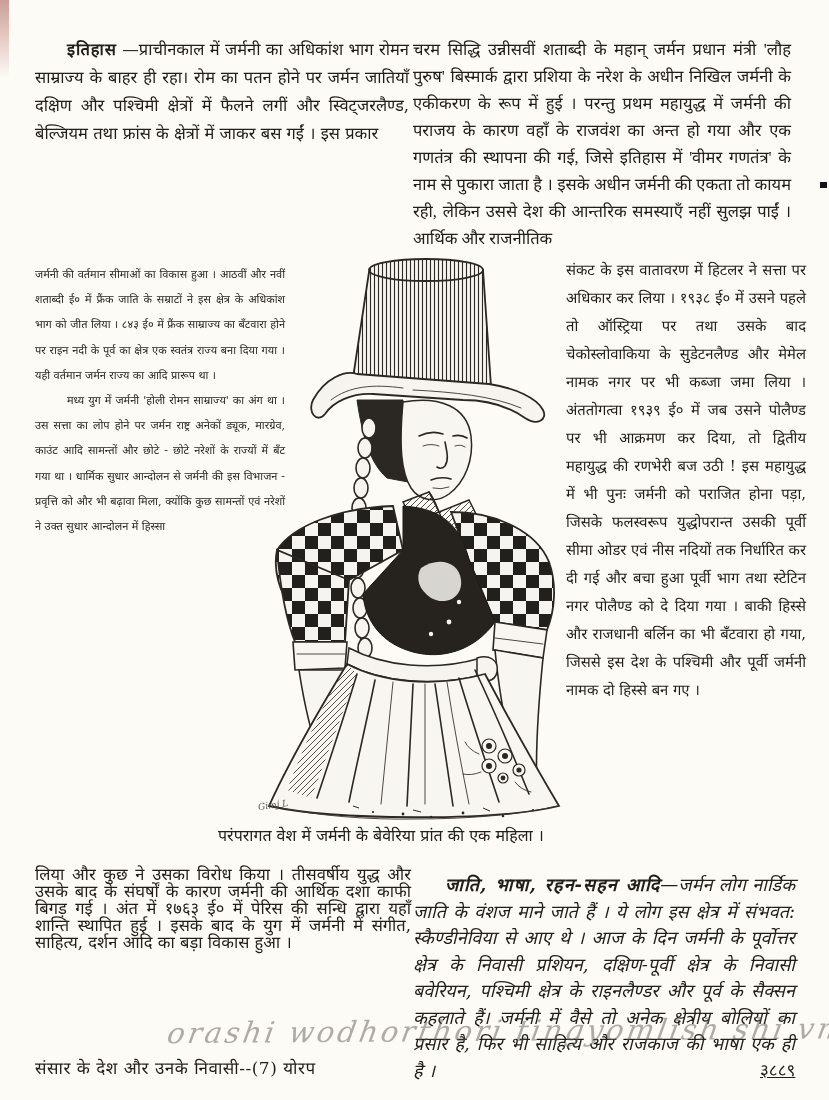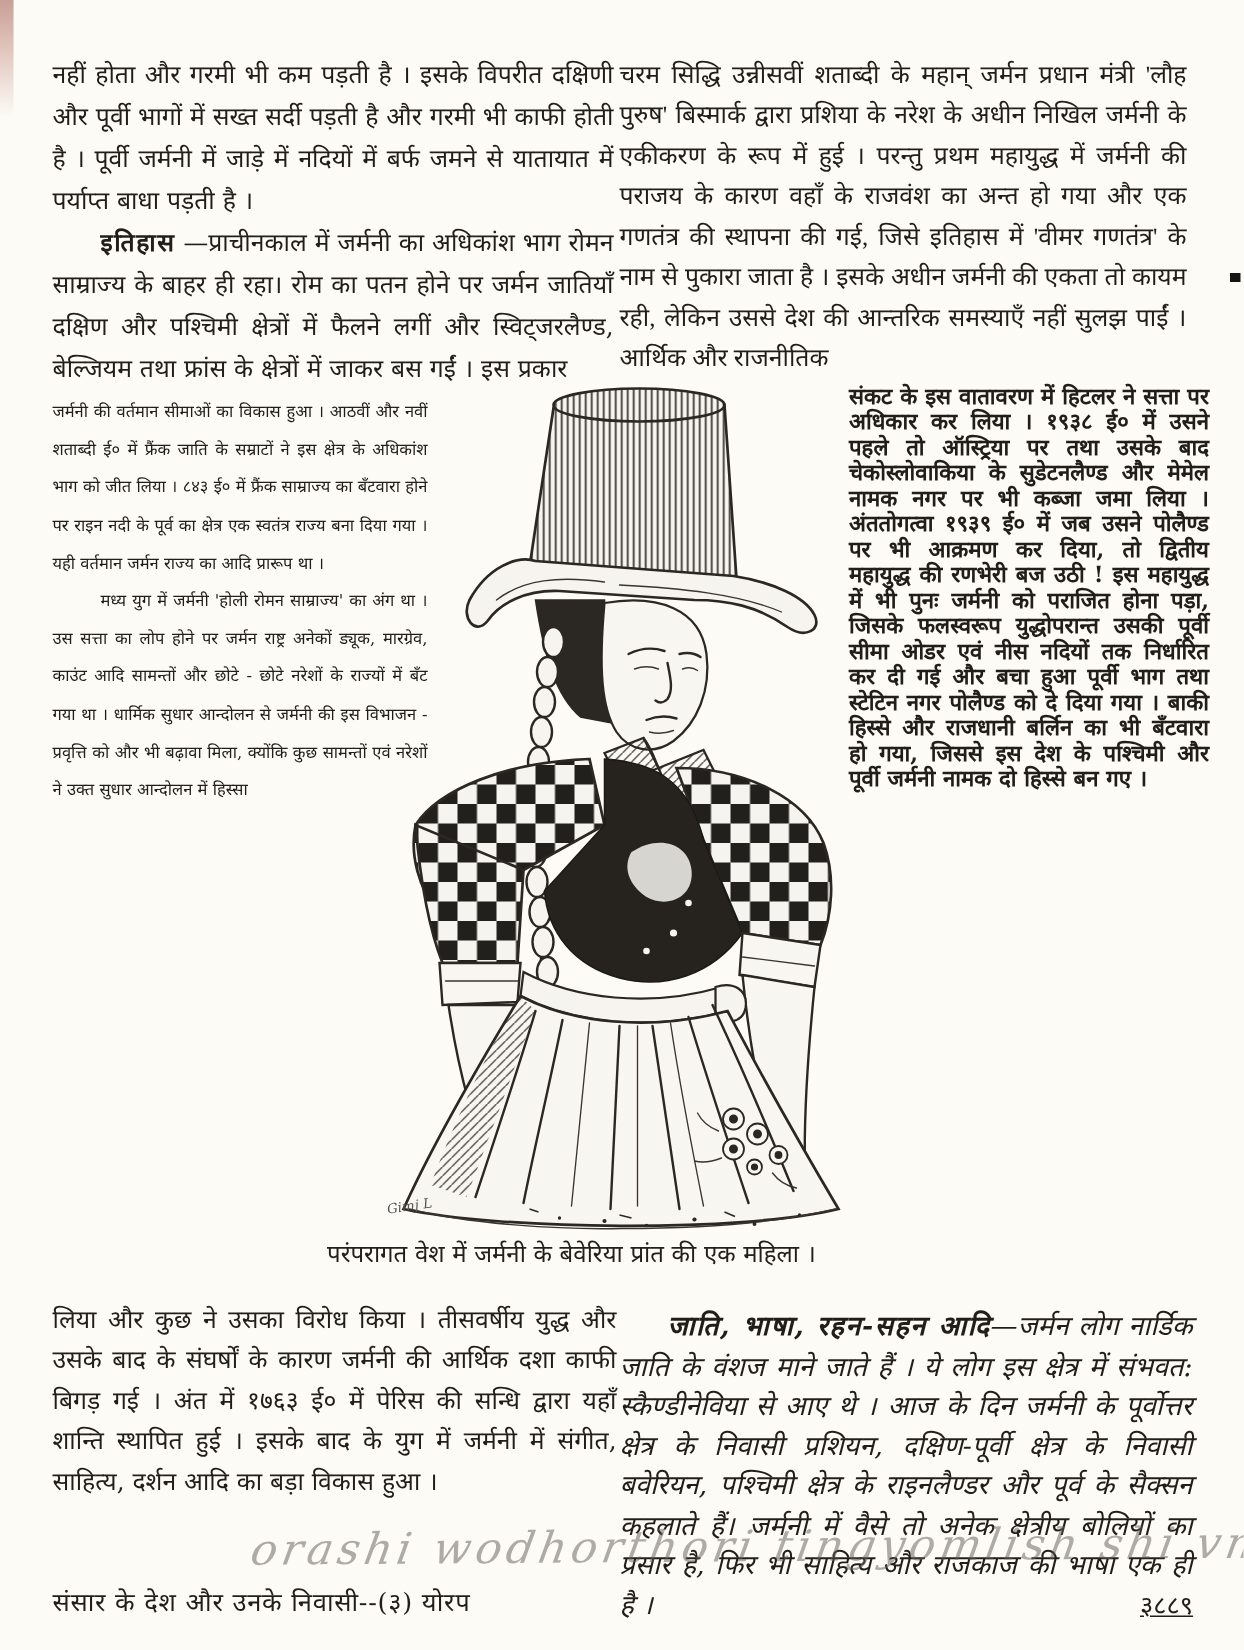--- a/index.html
+++ b/index.html
@@ -8,23 +8,23 @@
     background:#fcfbf6;
     font-family:"DejaVu Serif","Liberation Serif",serif;
     color:#211e1a;
   }
   .txt{position:absolute;text-align:justify;}
   .txt p{margin:0;text-indent:32px;}
   .txt p.noindent{text-indent:0;}
   .lead{font-weight:bold;letter-spacing:1px;}
   #left-top   {left:35px; top:36px;  width:374px; font-size:16.5px; line-height:28px;}
   #left-mid   {left:35px; top:262px; width:250px; font-size:11px; line-height:25.2px;}
-  #left-bot   {left:35px; top:866px; width:376px; font-size:16.5px; line-height:27px;}
+  #left-bot   {left:35px; top:866px; width:376px; font-size:16.5px; line-height:17px;}
   #right-top  {left:413px;top:36px;  width:378px; font-size:16.5px; line-height:27px;font-family:Liberation Serif, serif;}
-  #right-mid  {left:566px;top:256px; width:240px; font-size:14.8px; line-height:17px;font-weight:bold;}
+  #right-mid  {left:566px;top:256px; width:240px; font-size:14.8px; line-height:28px;}
   #right-bot  {left:413px;top:872px; width:382px; font-size:18px; line-height:26.5px;font-style:italic;}
   #figure-wrap{position:absolute;left:253px;top:250px;width:322px;height:572px;}
   #caption{
     position:absolute;left:218px;top:824px;width:360px;
     font-size:16px;text-align:left;color:#23201b;
   }
   #watermark{
     position:absolute;left:168px;top:1014px;width:610px;
     font-size:29px;font-style:italic;letter-spacing:3px;white-space:nowrap;
     color:rgba(95,92,88,0.50);transform:skewX(-10deg) rotate(-0.4deg);
@@ -45,21 +45,20 @@
   svg .ink{stroke:#2b2722;fill:none;stroke-width:1.6;stroke-linecap:round;stroke-linejoin:round;}
   svg .ink-thin{stroke:#3a342d;fill:none;stroke-width:0.9;stroke-linecap:round;}
 </style>
 </head>
 <body>
 
 <div id="scan-edge-left"></div>
 <div id="scan-dot"></div>
 
 <div class="txt" id="left-top">
-  <p class="noindent">नहीं होता और गरमी भी कम पड़ती है । इसके विपरीत दक्षिणी और पूर्वी भागों में सख्त सर्दी पड़ती है और गरमी भी काफी होती है । पूर्वी जर्मनी में जाड़े में नदियों में बर्फ जमने से यातायात में पर्याप्त बाधा पड़ती है ।</p>
   <p><span class="lead">इतिहास</span><span> —प्राचीनकाल में जर्मनी का अधिकांश भाग रोमन साम्राज्य के बाहर ही रहा। रोम का पतन होने पर जर्मन जातियाँ दक्षिण और पश्चिमी क्षेत्रों में फैलने लगीं और स्विट्जरलैण्ड, बेल्जियम तथा फ्रांस के क्षेत्रों में जाकर बस गईं । इस प्रकार</span></p>
 </div>
 
 <div class="txt" id="left-mid">
   <p class="noindent">जर्मनी की वर्तमान सीमाओं का विकास हुआ । आठवीं और नवीं शताब्दी ई० में फ्रैंक जाति के सम्राटों ने इस क्षेत्र के अधिकांश भाग को जीत लिया । ८४३ ई० में फ्रैंक साम्राज्य का बँटवारा होने पर राइन नदी के पूर्व का क्षेत्र एक स्वतंत्र राज्य बना दिया गया ।  यही वर्तमान जर्मन राज्य का आदि प्रारूप था ।</p>
   <p>मध्य युग में जर्मनी 'होली रोमन साम्राज्य' का अंग था । उस सत्ता का लोप होने पर जर्मन राष्ट्र अनेकों ड्यूक, मारग्रेव, काउंट आदि सामन्तों और छोटे - छोटे नरेशों के राज्यों में बँट गया था । धार्मिक सुधार आन्दोलन से जर्मनी की इस विभाजन - प्रवृत्ति को और भी बढ़ावा मिला, क्योंकि कुछ सामन्तों एवं नरेशों ने उक्त सुधार आन्दोलन में हिस्सा</p>
 </div>
 
 <div class="txt" id="left-bot">
   <p class="noindent">लिया और कुछ ने उसका विरोध किया । तीसवर्षीय युद्ध और उसके बाद के संघर्षों के कारण जर्मनी की आर्थिक दशा काफी बिगड़ गई । अंत में १७६३ ई० में पेरिस की सन्धि द्वारा यहाँ शान्ति स्थापित हुई । इसके बाद के युग में जर्मनी में संगीत, साहित्य, दर्शन आदि का बड़ा विकास हुआ ।</p>
@@ -226,14 +225,14 @@
     </g>
   </svg>
 </div>
 
 <div id="fig-signature">Gimj L</div>
 
 <div id="caption">परंपरागत वेश में जर्मनी के बेवेरिया प्रांत की एक महिला ।</div>
 
 <div id="watermark">orashi wodhorthori tingyomlish shi vm</div>
 
-<div id="footer-title">संसार के देश और उनके निवासी--(३) योरप</div>
+<div id="footer-title">संसार के देश और उनके निवासी--(7) योरप</div>
 <div id="page-number">३८८९</div>
 
 </body></html>

